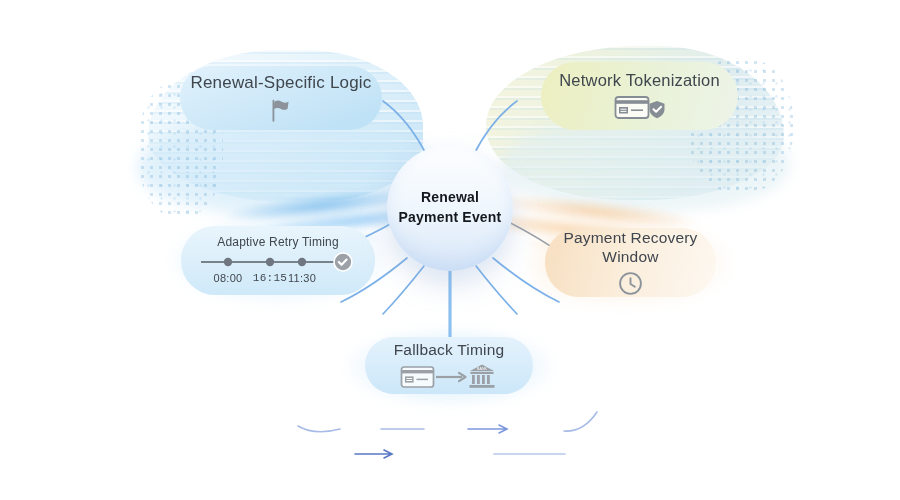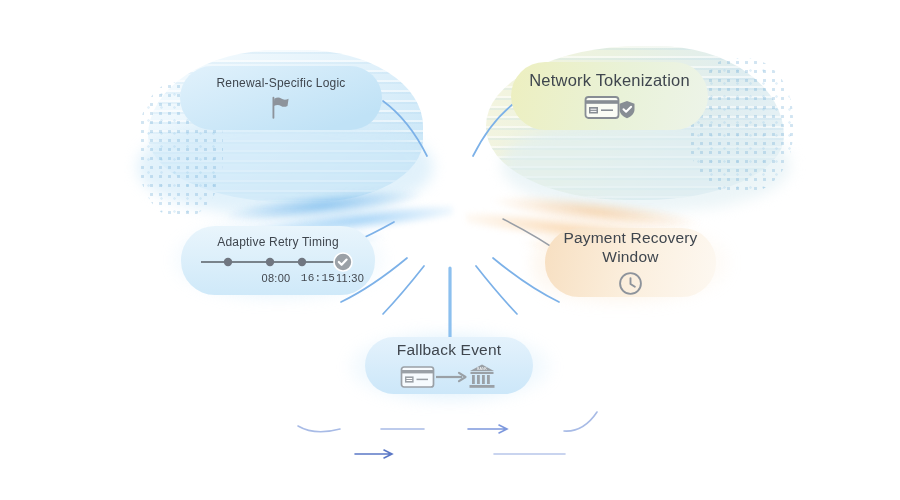--- a/index.html
+++ b/index.html
@@ -54,39 +54,39 @@
       radial-gradient(55% 20% at 62% 80%,rgba(250,210,160,.42),transparent 72%);}
 
   svg.wires{z-index:3;left:0;top:0;}
 
   
   .pill{z-index:4;display:flex;flex-direction:column;align-items:center;justify-content:center;
     text-align:center;}
   .pill .lbl{font-weight:500;letter-spacing:.2px;color:#3f464e;}
   .pill-renewal{left:180px;top:66px;width:202px;height:64px;border-radius:32px;
     background:linear-gradient(160deg,#def0fb 8%,#c0e2f6 85%);}
-  .pill-renewal .lbl{font-size:12px;}
-  .pill-token{left:511px;top:62px;width:197px;height:68px;border-radius:34px;
+  .pill-renewal .lbl{font-size:17px;}
+  .pill-token{left:541px;top:62px;width:197px;height:68px;border-radius:34px;
     background:linear-gradient(105deg,#edefbf 0%,#e9f2d8 55%,#edf4e9 100%);}
   .pill-token .lbl{font-size:16.5px;}
   .pill-adaptive{left:181px;top:226px;width:194px;height:69px;border-radius:34px;
     background:linear-gradient(180deg,#e9f5fc 0%,#cfe9f9 100%);}
   .pill-adaptive .lbl{font-size:12px;}
   .pill-silent{left:545px;top:228px;width:171px;height:69px;border-radius:34px;
     background:linear-gradient(100deg,#f7dfc1 0%,#fbeedc 48%,#fdf8f1 100%);}
   .pill-silent .lbl{font-size:15.5px;line-height:1.2;max-width:140px;}
   .pill-fallback{left:365px;top:337px;width:168px;height:57px;border-radius:29px;
     background:linear-gradient(180deg,#e4f2fc 0%,#cce7f9 100%);}
   .pill-fallback .lbl{font-size:15.5px;}
 
   
   .timeline{position:relative;width:170px;height:34px;margin-top:3px;}
   .timeline svg{position:absolute;left:0;top:0;}
   .timeline .t{position:absolute;top:20px;transform:translateX(-50%);
-    font-size:11px;color:#42474e;letter-spacing:.3px;margin-left:48px;}
+    font-size:11px;color:#42474e;letter-spacing:.3px;}
   .t0{left:35px;} .t1{left:77px;font-family:Liberation Mono, monospace;} .t2{left:109px;}
 
   
   .center-node{z-index:5;left:387px;top:145px;width:126px;height:126px;border-radius:50%;
     background:linear-gradient(180deg,#fdfeff 0%,#eff6fd 52%,#d7e6f8 100%);
     box-shadow:0 14px 28px rgba(128,160,208,.28),inset 0 -8px 16px rgba(168,198,238,.30);
     display:flex;align-items:center;justify-content:center;text-align:center;}
   .center-node .lbl{font-weight:700;font-size:14px;line-height:1.4;color:#15181d;
     max-width:104px;letter-spacing:.2px;}
 
@@ -174,21 +174,21 @@
 
   <div class="abs pill pill-silent">
     <span class="lbl">Payment Recovery Window</span>
     <svg class="icon" width="25" height="25" viewBox="0 0 24 24">
       <circle cx="12" cy="12" r="10" fill="none" stroke="#8d939b" stroke-width="1.8"></circle>
       <path d="M12 6.8 V12.4 L16.2 15.2" fill="none" stroke="#8d939b" stroke-width="1.8" stroke-linecap="round" stroke-linejoin="round"></path>
     </svg>
   </div>
 
   <div class="abs pill pill-fallback">
-    <span class="lbl">Fallback Event</span>
+    <span class="lbl">Fallback Timing</span>
     <svg class="icon" width="98" height="27" viewBox="0 0 98 27">
       <rect x="1.5" y="4" width="32" height="20" rx="2.5" fill="rgba(255,255,255,.8)" stroke="#9aa0a6" stroke-width="1.7"></rect>
       <rect x="1.5" y="7" width="32" height="3.4" fill="#9aa0a6"></rect>
       <rect x="5" y="13.4" width="8.6" height="6.2" fill="#9aa0a6"></rect>
       <line x1="6.4" y1="15.5" x2="12.2" y2="15.5" stroke="#fff" stroke-width="1"></line>
       <line x1="6.4" y1="17.5" x2="12.2" y2="17.5" stroke="#fff" stroke-width="1"></line>
       <line x1="16.5" y1="16.4" x2="28" y2="16.4" stroke="#9aa0a6" stroke-width="1.5"></line>
       <line x1="36" y1="14" x2="62" y2="14" stroke="#9aa0a6" stroke-width="2.2"></line>
       <path d="M59 9.8 L65.5 14 L59 18.2" fill="none" stroke="#9aa0a6" stroke-width="2.2" stroke-linecap="round" stroke-linejoin="round"></path>
       <g>
@@ -197,14 +197,17 @@
         <rect x="70.5" y="8.8" width="23" height="2.2" fill="#9aa0a6"></rect>
         <rect x="72" y="12" width="2.8" height="9" fill="#9aa0a6"></rect>
         <rect x="77" y="12" width="2.8" height="9" fill="#9aa0a6"></rect>
         <rect x="82" y="12" width="2.8" height="9" fill="#9aa0a6"></rect>
         <rect x="87" y="12" width="2.8" height="9" fill="#9aa0a6"></rect>
         <rect x="69.5" y="22" width="25" height="2.8" fill="#9aa0a6"></rect>
       </g>
     </svg>
   </div>
 
+  <div class="abs center-node">
+    <span class="lbl">Renewal Payment Event</span>
+  </div>
 
 </div>
 
 </body></html>

